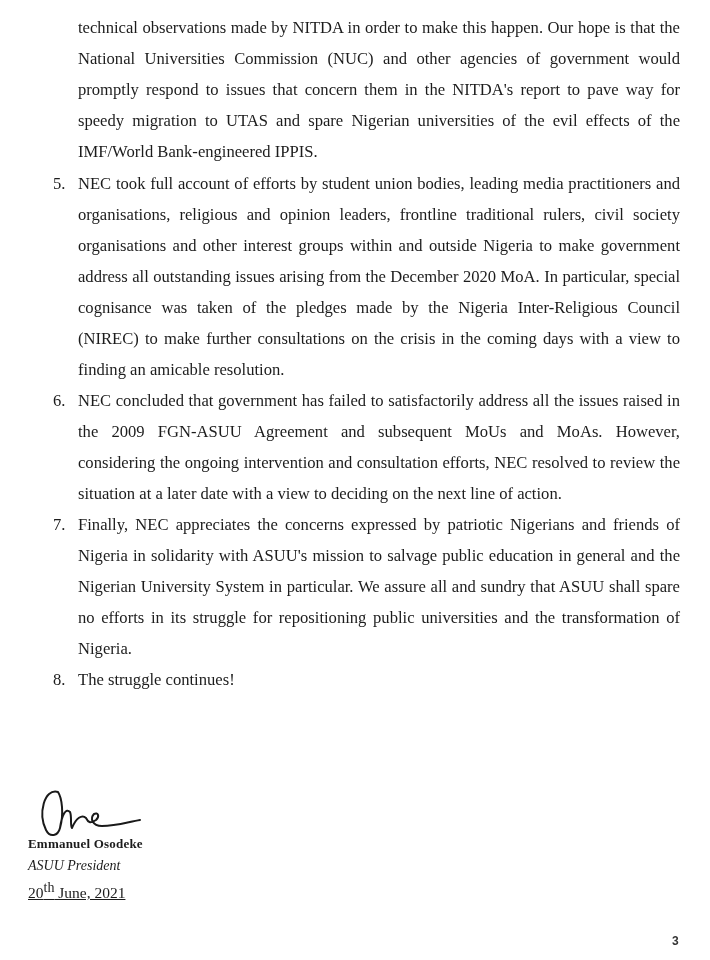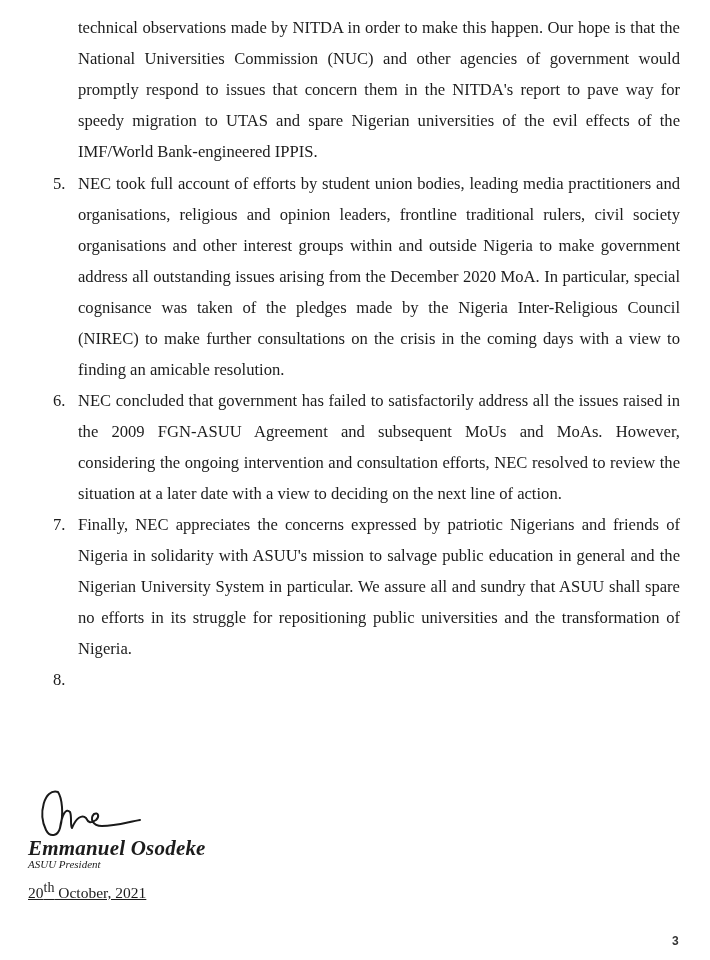--- a/index.html
+++ b/index.html
@@ -26,25 +26,25 @@
   .item .num {
     position: absolute; left: 45px; top: 0;
   }
   .item .txt { display: block; text-align: justify; text-align-last: left; }
 
   .signature {
     position: absolute; left: 28px; top: 784px; width: 110px; height: 60px;
   }
   .name {
     position: absolute; left: 20px; top: 836px;
-    font-weight: bold; font-size: 21px; letter-spacing: 0.2px; font-style: italic;
+    font-weight: bold; font-size: 13px; letter-spacing: 0.2px;
   }
   .role {
     position: absolute; left: 20px; top: 858px;
-    font-style: italic; font-size: 11px;
+    font-style: italic; font-size: 14px;
   }
   .date {
     position: absolute; left: 20px; top: 884px;
     font-size: 15.5px; text-decoration: underline;
   }
   .date sup { font-size: 14px; vertical-align: 6px; line-height: 0; }
   .page-number {
     position: absolute; left: 664px; top: 934px;
     font-family: "Liberation Sans", "DejaVu Sans", sans-serif;
     font-weight: bold; font-size: 12px; color: #333;
@@ -65,28 +65,29 @@
     <li class="item">
       <span class="num">6.</span>
       <span class="txt">NEC concluded that government has failed to satisfactorily address all the issues raised in the 2009 FGN-ASUU Agreement and subsequent MoUs and MoAs. However, considering the ongoing intervention and consultation efforts, NEC resolved to review the situation at a later date with a view to deciding on the next line of action.</span>
     </li>
     <li class="item">
       <span class="num">7.</span>
       <span class="txt">Finally, NEC appreciates the concerns expressed by patriotic Nigerians and friends of Nigeria in solidarity with ASUU's mission to salvage public education in general and the Nigerian University System in particular. We assure all and sundry that ASUU shall spare no efforts in its struggle for repositioning public universities and the transformation of Nigeria.</span>
     </li>
     <li class="item">
       <span class="num">8.</span>
+      <span class="txt">The struggle continues!</span>
     </li>
   </ol>
 
   <svg class="signature" viewBox="0 0 110 60" xmlns="http://www.w3.org/2000/svg">
     <path d="M22 8 C8 4, 2 30, 10 46 C14 54, 22 52, 24 44 C28 30, 26 14, 22 8
              M24 44 C26 30, 30 24, 34 28 C36 32, 34 42, 36 44
              C40 34, 46 30, 50 34 C52 38, 54 40, 60 36 C64 32, 62 28, 58 30
              C54 34, 56 42, 66 42 C80 42, 92 38, 104 36" fill="none" stroke="#1a1a1a" stroke-width="2" stroke-linecap="round" stroke-linejoin="round"></path>
   </svg>
 
   <div class="name">Emmanuel Osodeke</div>
   <div class="role">ASUU President</div>
-  <div class="date"><span>20</span><sup>th</sup><span> October, 2021</span></div>
+  <div class="date"><span>20</span><sup>th</sup><span> June, 2021</span></div>
 
   <div class="page-number">3</div>
 </div>
 
 </body></html>

